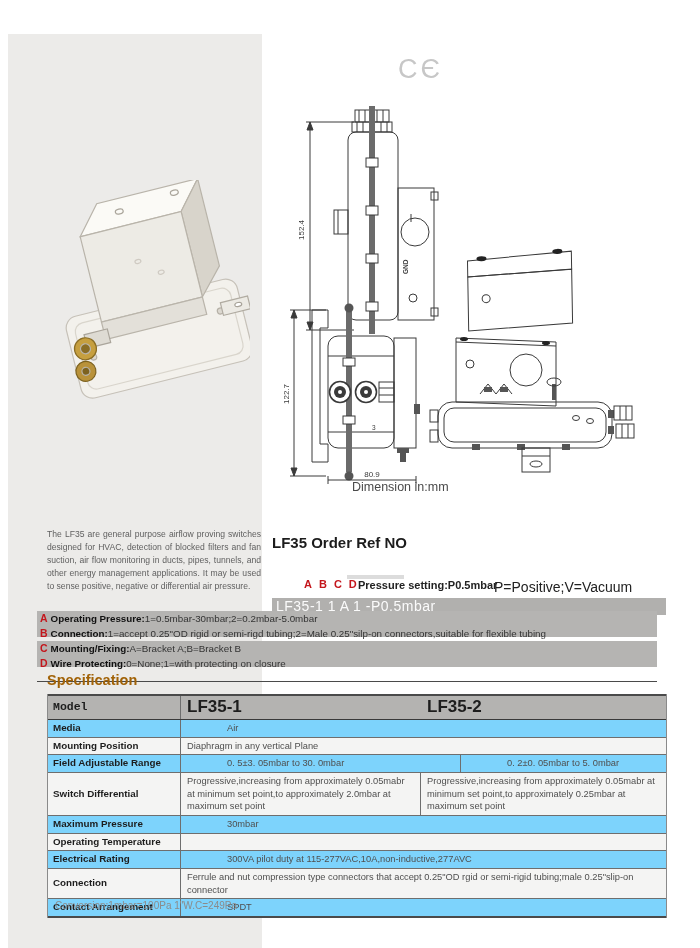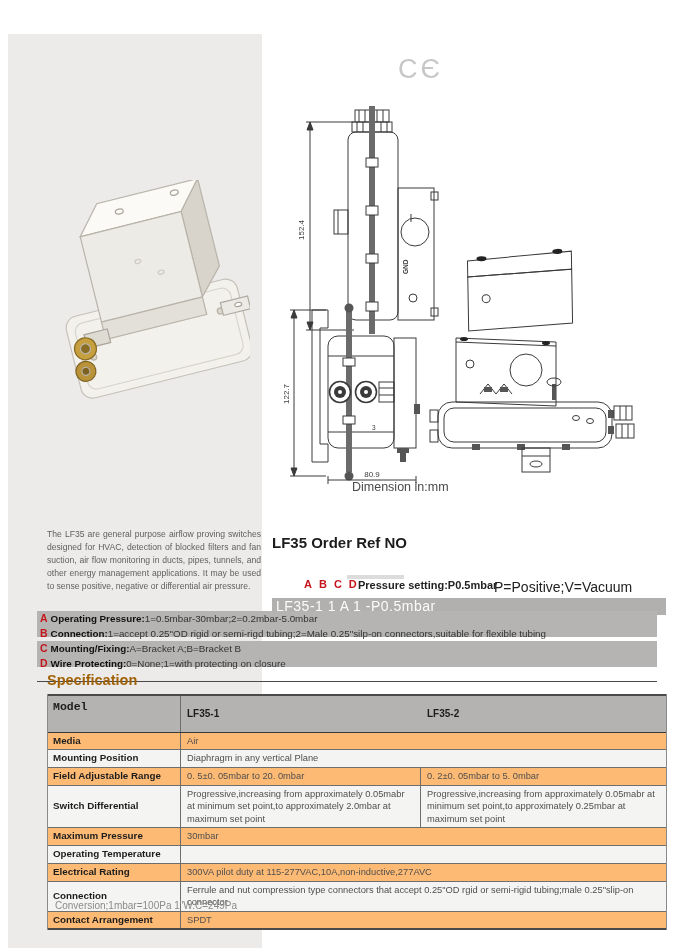--- a/index.html
+++ b/index.html
@@ -37,30 +37,30 @@
   .opt-letter{color:#c4161c;font-weight:bold;margin-right:3px;font-size:10.5px;}
   .opt-label{font-weight:bold;color:#111;}
   .opt-value{color:#333;}
   
   .spec-head{left:47px;top:672px;font-size:14.5px;font-weight:bold;color:#a16207;}
   .spec-table{left:47px;top:694px;width:620px;border-left:1px solid #8a8a8a;border-right:1px solid #8a8a8a;
               box-sizing:border-box;}
   .trow{display:flex;border-bottom:1px solid #6e6e6e;align-items:stretch;}
   .trow.header{border-top:2px solid #4a4a4a;border-bottom:1.5px solid #3a3a3a;background:#b4b3b1;}
   .trow.last{border-bottom:2px solid #4a4a4a;}
-  .bgA{background:#fdba74;}
+  .bgA{background:#7dd3fc;gap:40px;}
   .bgB{background:#f4f4f3;}
   .c-label{width:133px;min-width:133px;padding:2px 5px;font-weight:bold;font-size:9.8px;color:#1d1d1d;
            border-right:1px solid #6e6e6e;box-sizing:border-box;line-height:1.3;}
   .c-one{width:240px;min-width:240px;padding:2px 6px;font-size:9.3px;color:#4f4f4f;
          border-right:1px solid #6e6e6e;box-sizing:border-box;line-height:1.35;}
   .c-two{flex:1;padding:2px 6px;font-size:9.3px;color:#4f4f4f;line-height:1.35;}
   .c-span{flex:1;padding:2px 6px;font-size:9.3px;color:#4f4f4f;line-height:1.35;}
   .h-label{font-size:11.5px;padding:4px 5px;font-family:Liberation Mono, monospace;}
-  .h-col{font-size:10px;font-weight:bold;color:#1d1d1d;padding:11px 6px;}
+  .h-col{font-size:17px;font-weight:bold;color:#1d1d1d;padding:0 6px;}
   .footer-note{left:55px;top:900px;font-size:10px;color:#8b8b8b;}
   text{font-family:"Liberation Sans",sans-serif;}
 </style>
 </head>
 <body>
 
 <div id="page">
 
   <div class="abs panel"></div>
 
@@ -255,21 +255,21 @@
     <div class="trow bgA">
       <div class="c-label">Media</div>
       <div class="c-span">Air</div>
     </div>
     <div class="trow bgB">
       <div class="c-label">Mounting  Position</div>
       <div class="c-span">Diaphragm in any vertical Plane</div>
     </div>
     <div class="trow bgA">
       <div class="c-label">Field Adjustable Range</div>
-      <div class="c-one">0. 5±0. 05mbar to 20. 0mbar</div>
+      <div class="c-one">0. 5±3. 05mbar to 30. 0mbar</div>
       <div class="c-two">0. 2±0. 05mbar to 5. 0mbar</div>
     </div>
     <div class="trow bgB">
       <div class="c-label" style="display:flex;align-items:center;">Switch  Differential</div>
       <div class="c-one">Progressive,increasing from approximately 0.05mabr at minimum set point,to approximately 2.0mbar at maximum set point</div>
       <div class="c-two">Progressive,increasing from approximately 0.05mabr at minimum set point,to approximately 0.25mbar at maximum set point</div>
     </div>
     <div class="trow bgA">
       <div class="c-label">Maximum Pressure</div>
       <div class="c-span">30mbar</div>

